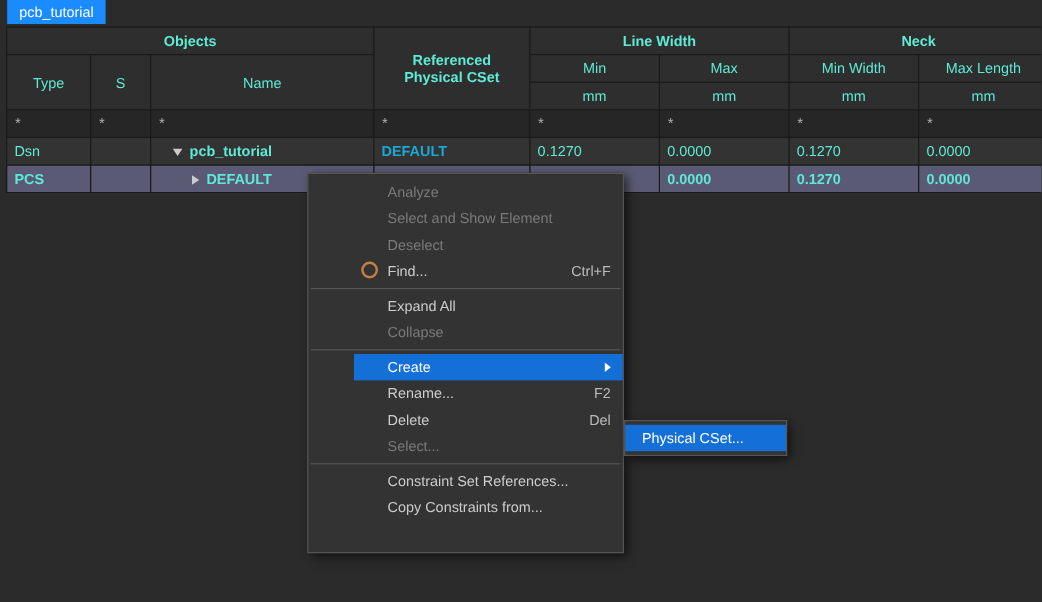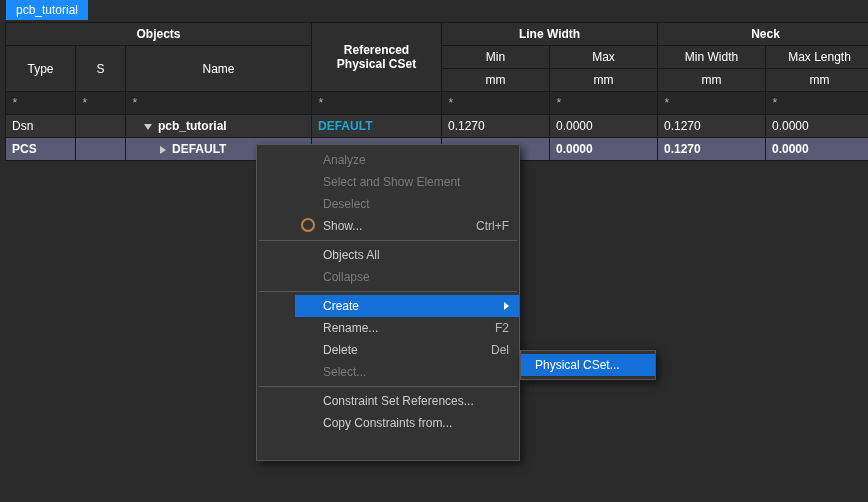--- a/index.html
+++ b/index.html
@@ -6,21 +6,21 @@
   body { background: #2a2a2a; color: #cccccc; width: 868px; height: 502px; overflow: hidden; position: relative; }
   .canvas { width: 868px; height: 502px; background: #2b2b2b; position: relative; }
 
   
   .tab { position: absolute; top: 0; left: 6px; background: #1a8cff; color: #fff; padding: 3px 10px; font-weight: 400; border-radius: 0; }
   .tab::after { content: ""; }
 
   
   .table-wrap { position: absolute; left: 5px; right: 1px; top: 22px; }
   table.grid { border-collapse: collapse; width: 100%; table-layout: fixed; }
-  table.grid th, table.grid td { border: 1px solid #1a1a1a; padding: 4px 6px; height: 20px; color: #ffffff; background: #303030; }
+  table.grid th, table.grid td { border: 1px solid #1a1a1a; padding: 4px 6px; height: 20px; color: #5eead4; background: #303030; }
   table.grid th { background: #2e2e2e; font-weight: 600; text-align: center; }
   table.grid th.sub { font-weight: 400; }
   table.grid td.filter { background: #262626; color: #b0b0b0; font-style: italic; }
   table.grid td.name { text-align: left; }
   table.grid td.val { text-align: left; }
   table.grid tr.row-dsn td { background: #333333; }
   table.grid tr.row-pcs td { background: #5a5a74; font-weight: bold; }
   table.grid td.cset-link { color: #1aa8d4; font-weight: 600; cursor: pointer; }
   .tree-arrow { display: inline-block; width: 0; height: 0; margin-right: 6px; vertical-align: middle; }
   .tree-arrow.down { border-left: 4px solid transparent; border-right: 4px solid transparent; border-top: 6px solid #cccccc; }
@@ -142,26 +142,26 @@
         <span>Analyze</span>
       </div>
   <div class="mi disabled">
         <span>Select and Show Element</span>
       </div>
   <div class="mi disabled">
         <span>Deselect</span>
       </div>
   <div class="mi">
     <span class="icon-slot find-ico"></span>
-    <span>Show...</span>
+    <span>Find...</span>
     <span class="shortcut">Ctrl+F</span>
   </div>
   <div class="sep"></div>
   <div class="mi">
-        <span>Objects All</span>
+        <span>Expand All</span>
       </div>
   <div class="mi disabled">
         <span>Collapse</span>
       </div>
   <div class="sep"></div>
   <div class="mi highlight">
         <span>Create</span>
         <span class="sub-arrow"></span>
       </div>
   <div class="mi">

